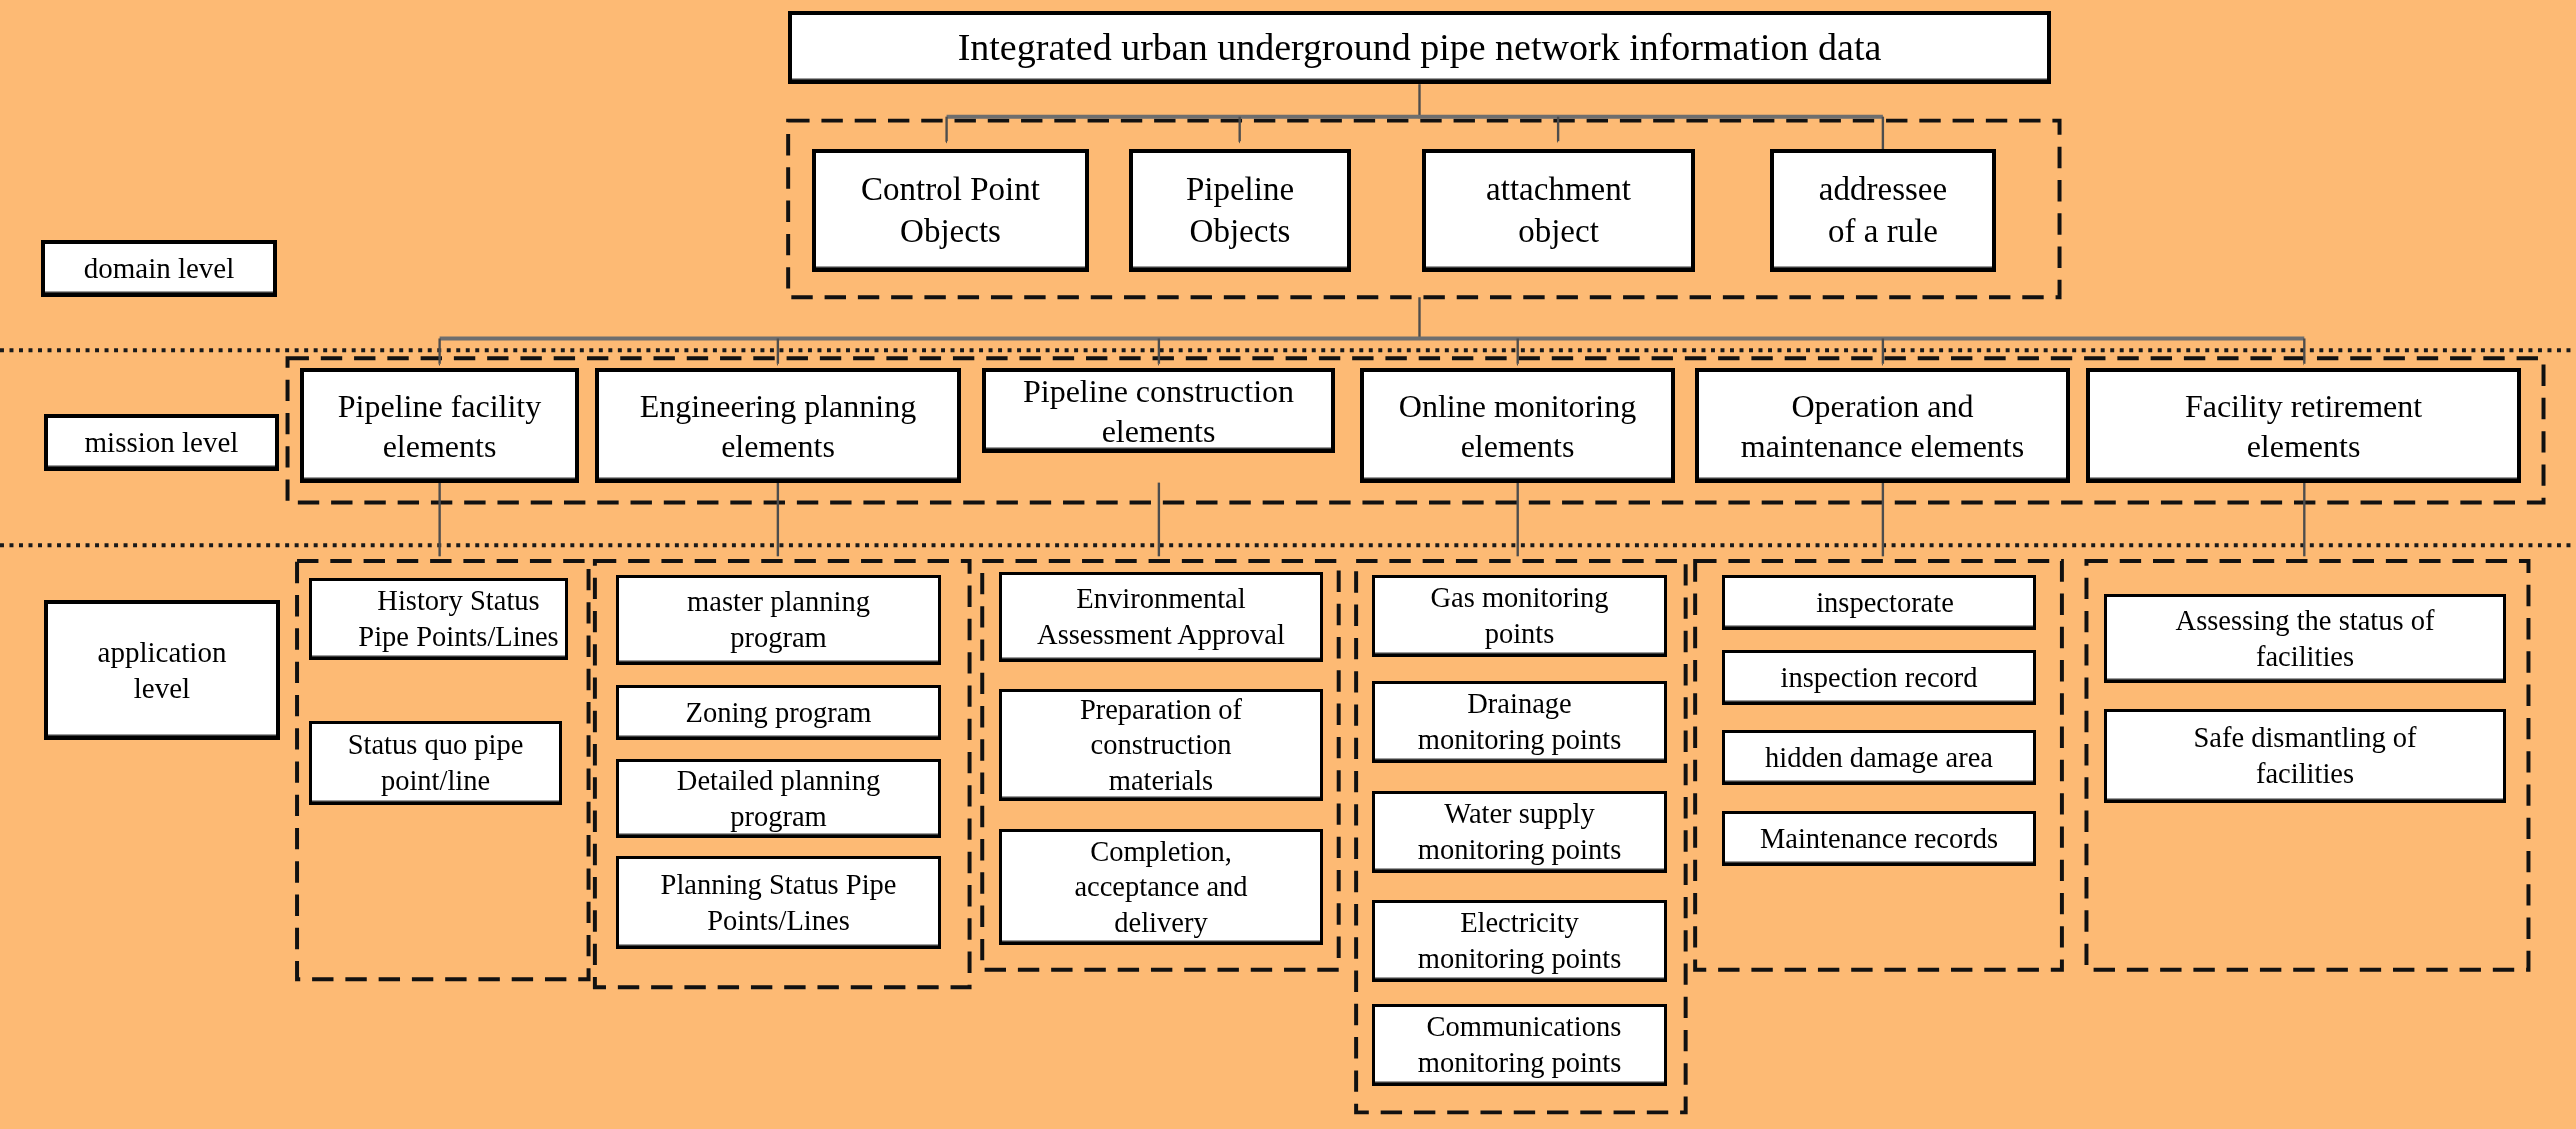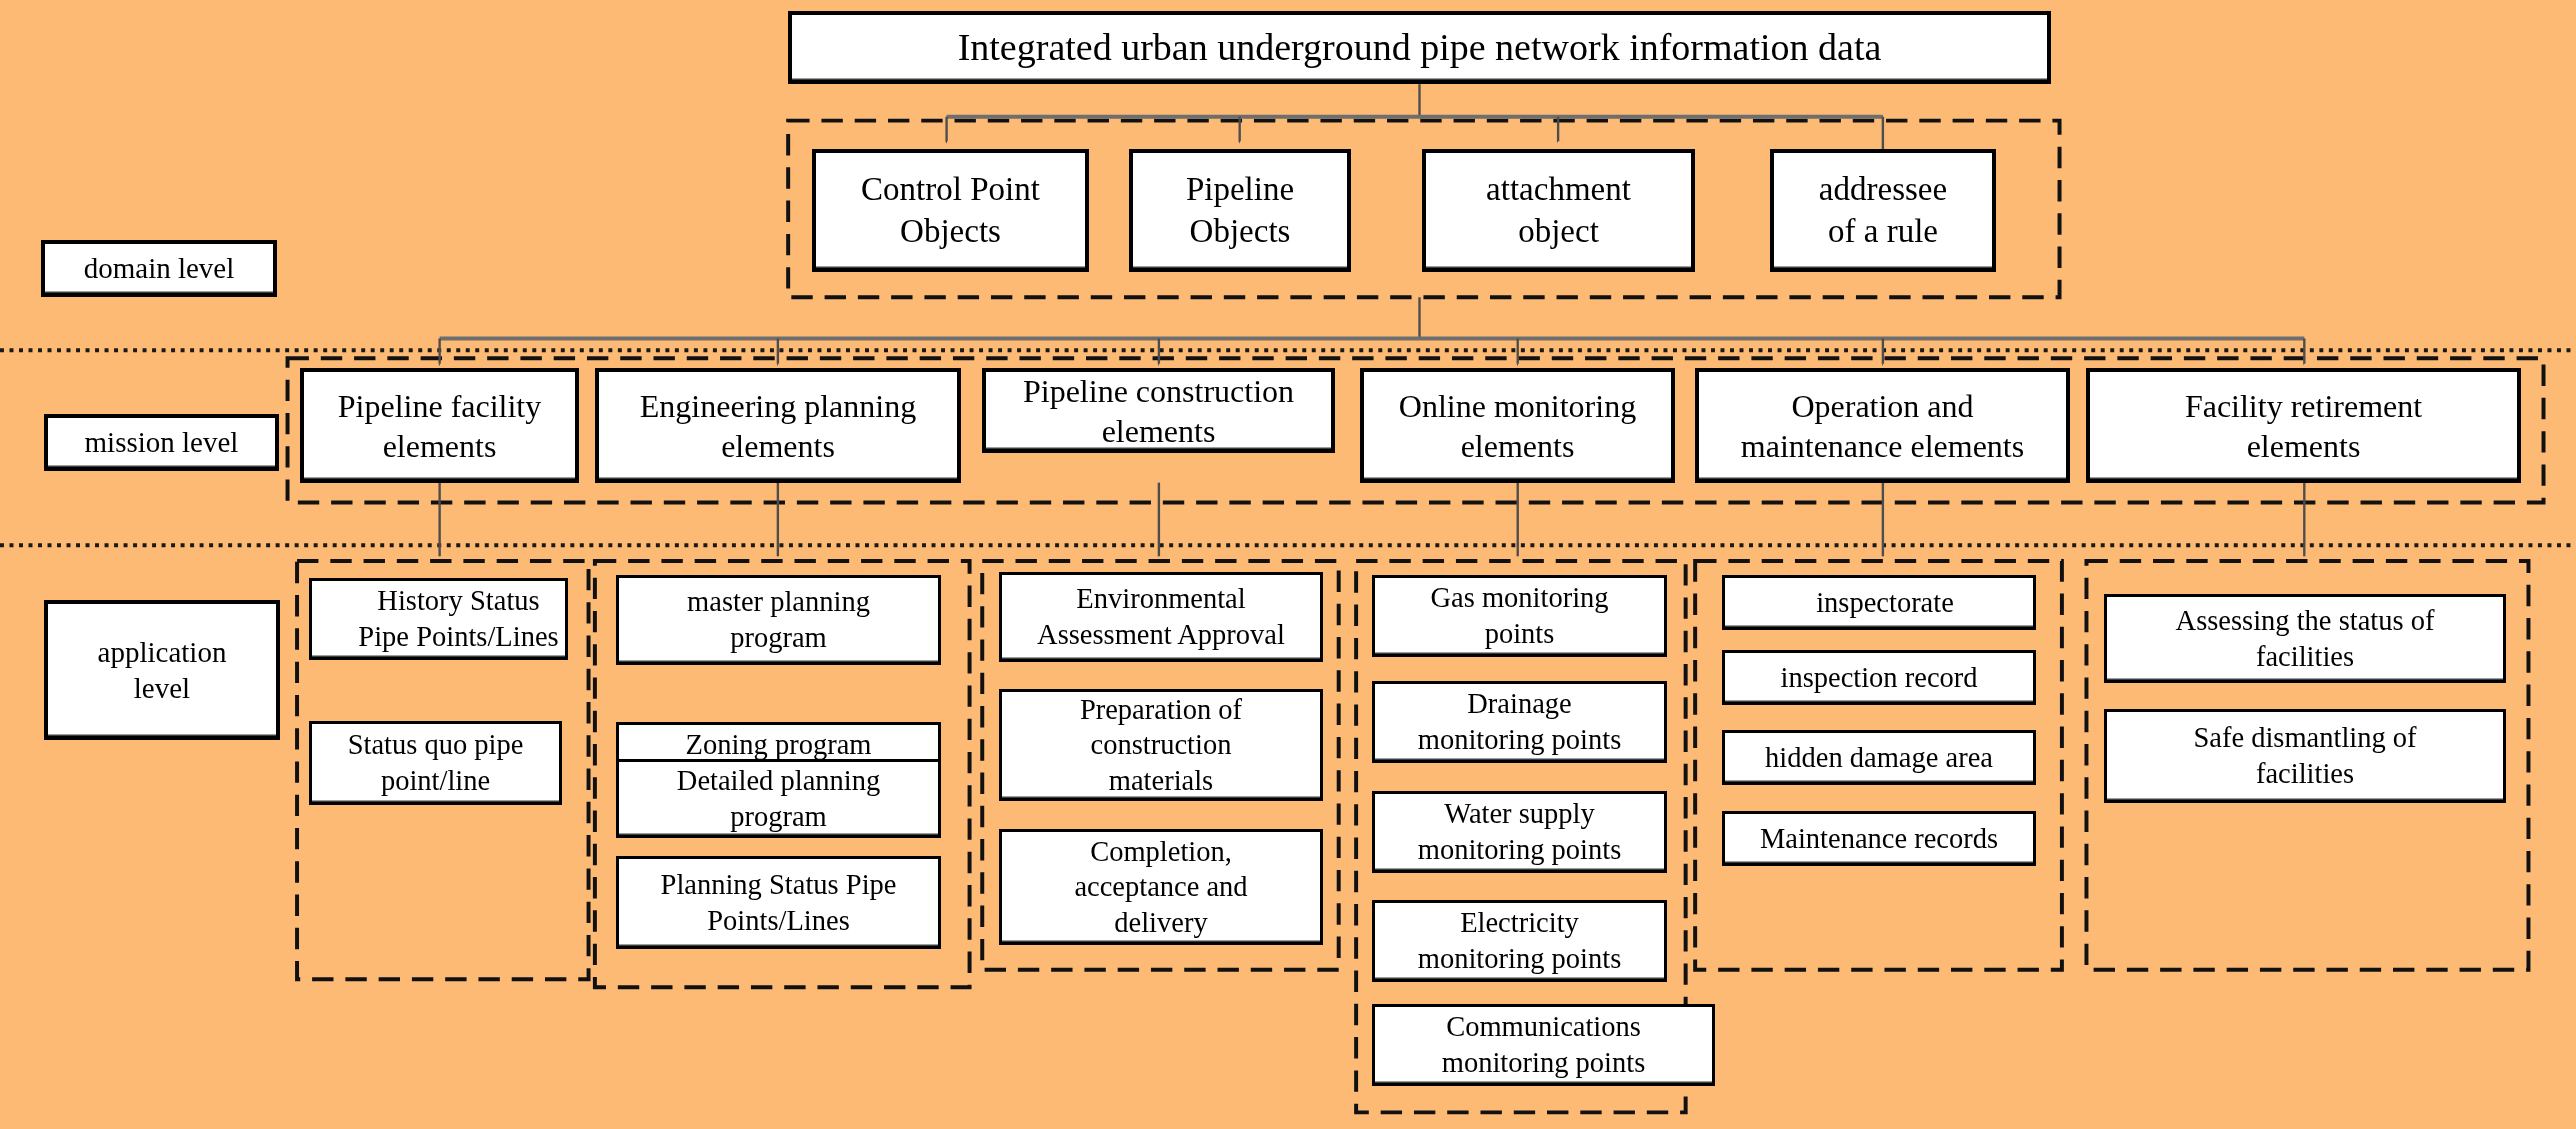--- a/index.html
+++ b/index.html
@@ -117,21 +117,21 @@
   <div class="box thick mission-box" style="left:2086px; top:368px; width:435px; height:115px;">Facility retirement
 elements</div>
 
   <div class="box app-box" style="left:309px; top:578px; width:259px; height:82px;padding-left:40px;">History Status
 Pipe Points/Lines</div>
   <div class="box app-box" style="left:309px; top:721px; width:253px; height:84px;">Status quo pipe
 point/line</div>
 
   <div class="box app-box" style="left:616px; top:575px; width:325px; height:90px;">master planning
 program</div>
-  <div class="box app-box" style="left:616px; top:685px; width:325px; height:45px;margin-top:37px;">Zoning program</div>
+  <div class="box app-box" style="left:616px; top:685px; width:325px; height:55px;">Zoning program</div>
   <div class="box app-box" style="left:616px; top:759px; width:325px; height:79px;">Detailed planning
 program</div>
   <div class="box app-box" style="left:616px; top:856px; width:325px; height:93px;">Planning Status Pipe
 Points/Lines</div>
 
   <div class="box app-box" style="left:999px; top:572px; width:324px; height:90px;">Environmental
 Assessment Approval</div>
   <div class="box app-box" style="left:999px; top:689px; width:324px; height:112px;">Preparation of
 construction
 materials</div>
@@ -140,21 +140,21 @@
 delivery</div>
 
   <div class="box app-box" style="left:1372px; top:575px; width:295px; height:82px;">Gas monitoring
 points</div>
   <div class="box app-box" style="left:1372px; top:681px; width:295px; height:82px;">Drainage
 monitoring points</div>
   <div class="box app-box" style="left:1372px; top:791px; width:295px; height:82px;">Water supply
 monitoring points</div>
   <div class="box app-box" style="left:1372px; top:900px; width:295px; height:82px;">Electricity
 monitoring points</div>
-  <div class="box app-box" style="left:1372px; top:1004px; width:343px; height:82px;">Communications
+  <div class="box app-box" style="left:1372px; top:1004px; width:295px; height:82px;text-align:right;">Communications
 monitoring points</div>
 
   <div class="box app-box" style="left:1722px; top:575px; width:314px; height:55px;padding-left:12px;">inspectorate</div>
   <div class="box app-box" style="left:1722px; top:650px; width:314px; height:55px;">inspection record</div>
   <div class="box app-box" style="left:1722px; top:730px; width:314px; height:55px;">hidden damage area</div>
   <div class="box app-box" style="left:1722px; top:811px; width:314px; height:55px;">Maintenance records</div>
 
   <div class="box app-box" style="left:2104px; top:594px; width:402px; height:89px;">Assessing the status of
 facilities</div>
   <div class="box app-box" style="left:2104px; top:709px; width:402px; height:94px;">Safe dismantling of

